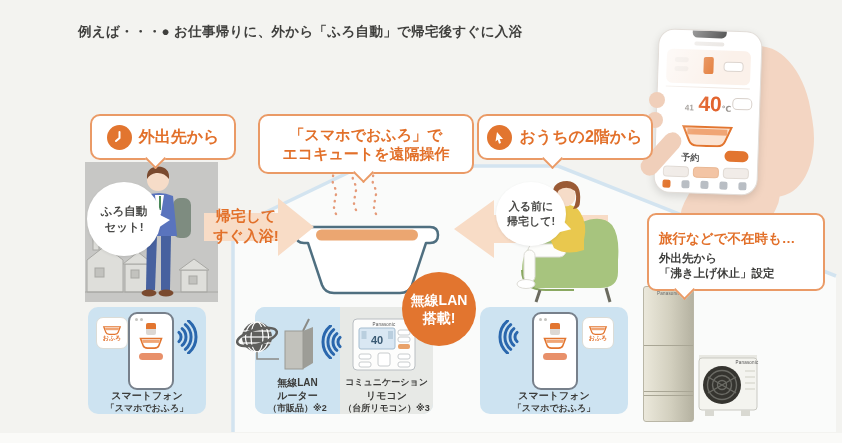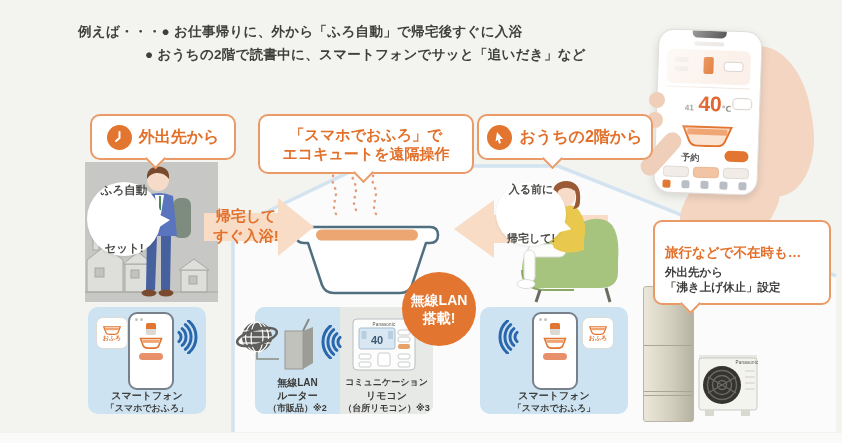--- a/index.html
+++ b/index.html
@@ -12,31 +12,31 @@
   
   .bubble{position:absolute;background:#fff;border:2px solid #ea9a66;border-radius:10px;
           display:flex;align-items:center;justify-content:center;gap:7px;
           color:#e2702a;font-weight:bold;z-index:6;}
   .bubble .tail{position:absolute;bottom:-8px;width:13px;height:13px;background:#fff;
           border-right:2px solid #ea9a66;border-bottom:2px solid #ea9a66;transform:rotate(45deg);}
   .iconcircle{width:25px;height:25px;border-radius:50%;background:#e2752f;flex:0 0 auto;
           display:flex;align-items:center;justify-content:center;}
   
   .roundbubble{position:absolute;background:#fff;border-radius:50%;display:flex;flex-direction:column;
-          align-items:center;justify-content:space-between;font-weight:bold;color:#4a4a48;z-index:5;
+          align-items:center;justify-content:center;font-weight:bold;color:#4a4a48;z-index:5;
           box-shadow:0 1px 3px rgba(0,0,0,.08);}
   
   .arrowtext{position:absolute;color:#e2702a;font-weight:bold;text-align:center;}
   
   .badge{left:402px;top:272px;width:74px;height:74px;border-radius:50%;background:#e2752f;color:#fff;
          font-weight:bold;font-size:14px;line-height:18px;display:flex;flex-direction:column;
          align-items:center;justify-content:center;z-index:7;}
   
-  .awaybox{left:647px;top:220px;width:154px;background:#fff;border:2px solid #ea9a66;border-radius:9px;
-         padding:22px 10px 8px;z-index:6;margin-left:6px;}
+  .awaybox{left:647px;top:213px;width:154px;background:#fff;border:2px solid #ea9a66;border-radius:9px;
+         padding:15px 10px 8px;z-index:6;}
   .awaybox .t{color:#e2702a;font-weight:bold;font-size:13.5px;margin-bottom:3px;}
   .awaybox .l{font-size:11.5px;line-height:15px;color:#3d3d3b;font-weight:600;}
   .awaybox .tail{position:absolute;bottom:-8px;left:28px;width:13px;height:13px;background:#fff;
          border-right:2px solid #ea9a66;border-bottom:2px solid #ea9a66;transform:rotate(45deg);}
   
   .bpanel{position:absolute;background:#cde3f1;border-radius:10px;z-index:2;}
   .plabel{position:absolute;left:0;right:0;text-align:center;font-size:10px;line-height:13px;
           color:#3b3b39;font-weight:600;}
   .plabel .s{font-size:9px;}
   .mphone{position:absolute;width:42px;height:74px;background:#fff;border:2.5px solid #77808b;
@@ -70,21 +70,20 @@
 
 <div class="stage">
 
   <svg class="abs" style="left:0;top:0;z-index:0" width="842" height="443" viewBox="0 0 842 443">
     <path d="M233,432 L233,228 L362,166 L558,166 L836,276 L836,432 Z" fill="#fcfdfd" opacity="0.75"></path>
     <path d="M233,432 L233,228 L362,166 L558,166 L836,276" fill="none" stroke="#d3e4f0" stroke-width="3.5"></path>
   </svg>
 
   <div class="abs intro">
     <div><span>例えば・・・</span><span style="color:#3f3f3d">●</span> <span>お仕事帰りに、外から「ふろ自動」で帰宅後すぐに入浴</span></div>
-    <div class="ind"><span>●</span> <span>おうちの2階で読書中に、スマートフォンでサッと「追いだき」など</span></div>
   </div>
 
   <div class="bubble" style="left:90px;top:114px;width:142px;height:42px;font-size:16px;">
     <span class="iconcircle">
       <svg width="15" height="15" viewBox="0 0 15 15">
           <path d="M7.5,2 L7.5,8 L4,11" stroke="#fff" stroke-width="2" fill="none" stroke-linecap="round"></path>
         </svg>
     </span>
     <span>外出先から</span>
     <span class="tail" style="left:56px"></span>

